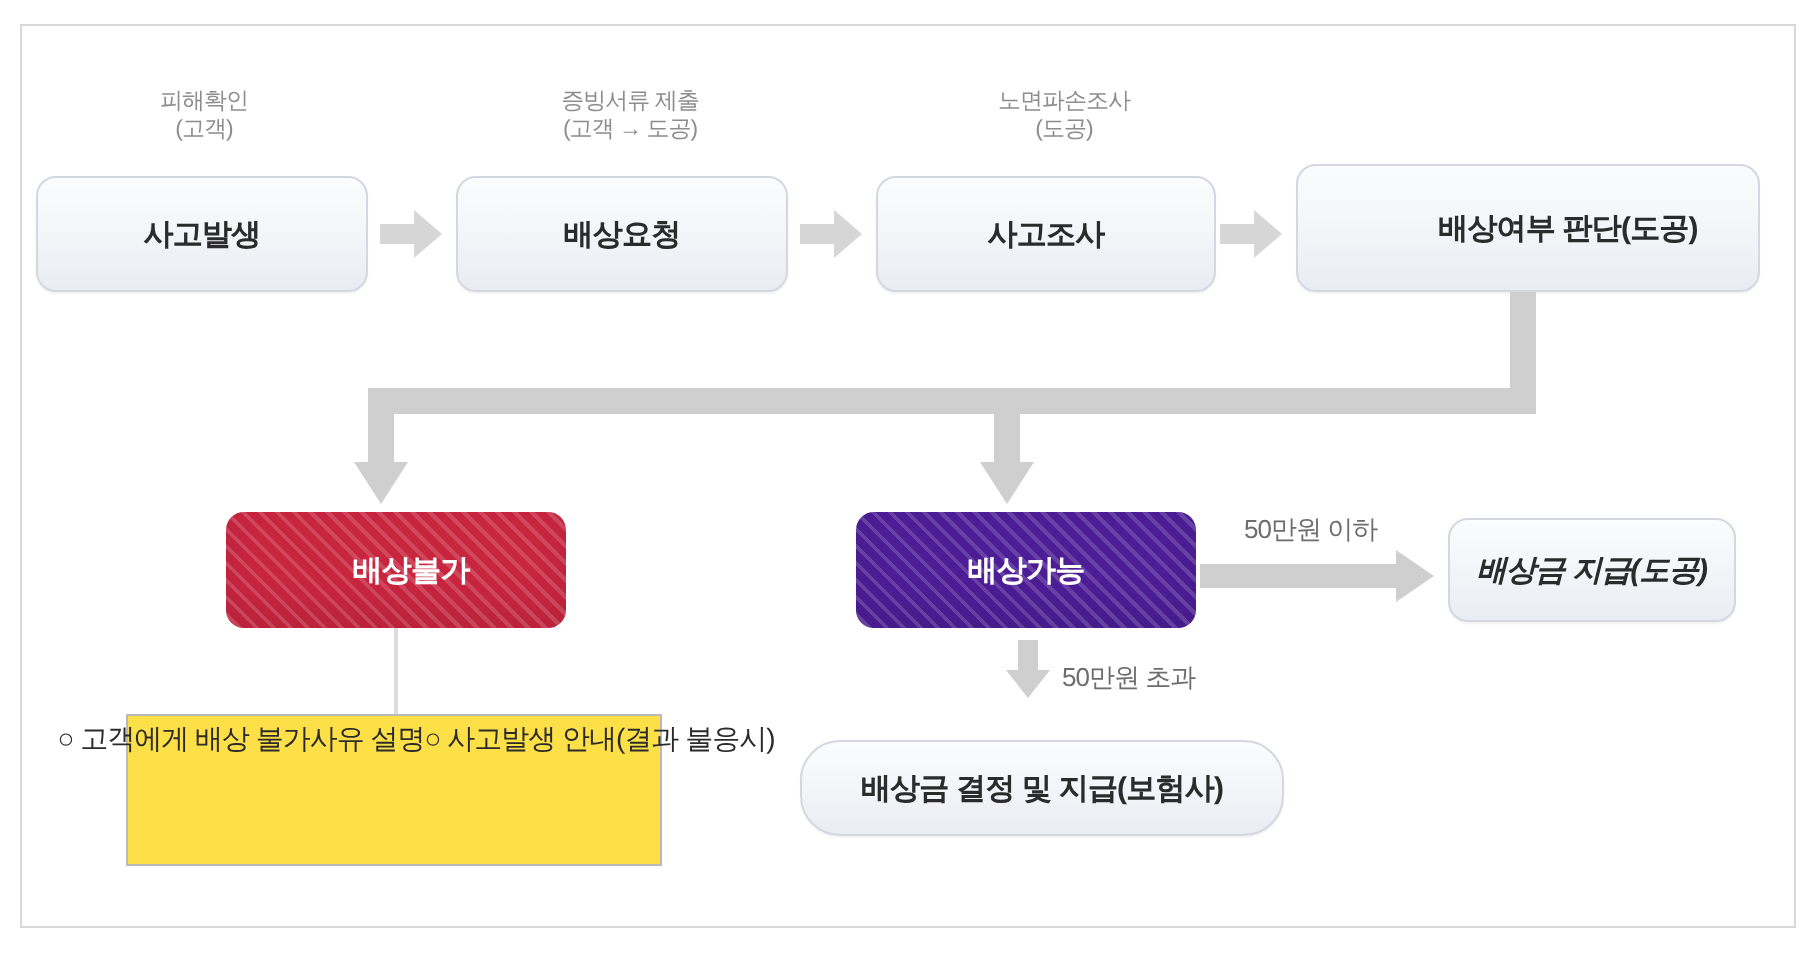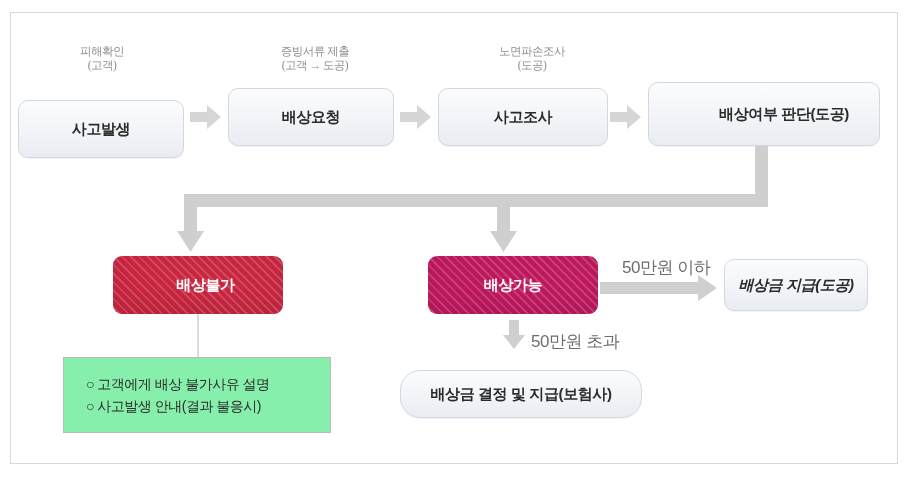--- a/index.html
+++ b/index.html
@@ -49,21 +49,20 @@
   
   .caption {
     position: absolute;
     text-align: center;
     color: #8d8d8d;
     font-size: 11.5px;
     line-height: 14px;
     letter-spacing: -0.5px;
     white-space: pre-line;
     font-weight: normal;
-    font-family: Liberation Serif, serif;
   }
 
   
   .dnode {
     position: absolute;
     box-sizing: border-box;
     border-radius: 9px;
     display: flex;
     align-items: center;
     justify-content: center;
@@ -89,32 +88,31 @@
   .dnode .dlabel {
     position: relative;
     z-index: 2;
   }
   .dnode.red {
     background: #c8253f;
     box-shadow: inset 0 -10px 18px rgba(0,0,0,0.07);
     padding-left: 15px;
   }
   .dnode.orange {
-    background: #be185d;
+    background: #4c1d95;
     box-shadow: inset 0 -10px 18px rgba(0,0,0,0.07);
   }
 
   
   .infobox {
     position: absolute;
     box-sizing: border-box;
     border: 1px solid #b9b9b9;
-    background: #86efac;
+    background: #fde047;
     display: flex;
-    flex-direction: column;
     justify-content: center;
     padding-left: 22px;
   }
   .infobox .line {
     color: #2b2b2b;
     font-size: 14px;
     line-height: 22px;
     letter-spacing: -0.5px;
     font-weight: normal;
     white-space: nowrap;
@@ -135,40 +133,40 @@
   }
 
   
   .svg-ico {
     position: absolute;
   }
 
   .edge-label {
     position: absolute;
     color: #6d6d6d;
-    font-size: 17px;
+    font-size: 13px;
     letter-spacing: -0.5px;
     white-space: nowrap;
     font-weight: normal;
   }
 </style>
 </head>
 <body>
 
 <div id="canvas">
   <div class="frame"></div>
 
   <div class="caption" style="left:28px; top:44px; width:148px;">피해확인
 (고객)</div>
   <div class="caption" style="left:230px; top:44px; width:170px;">증빙서류 제출
 (고객 → 도공)</div>
   <div class="caption" style="left:452px; top:44px; width:160px;">노면파손조사
 (도공)</div>
 
-  <div class="node" style="left:18px; top:88px; width:166px; height:58px;margin-top:12px;">
+  <div class="node" style="left:18px; top:88px; width:166px; height:58px;">
     <span>사고발생</span>
   </div>
 
   <div class="node" style="left:228px; top:88px; width:166px; height:58px;justify-content:center;">
     <span>배상요청</span>
   </div>
 
   <div class="node" style="left:438px; top:88px; width:170px; height:58px;">
     <span>사고조사</span>
   </div>

